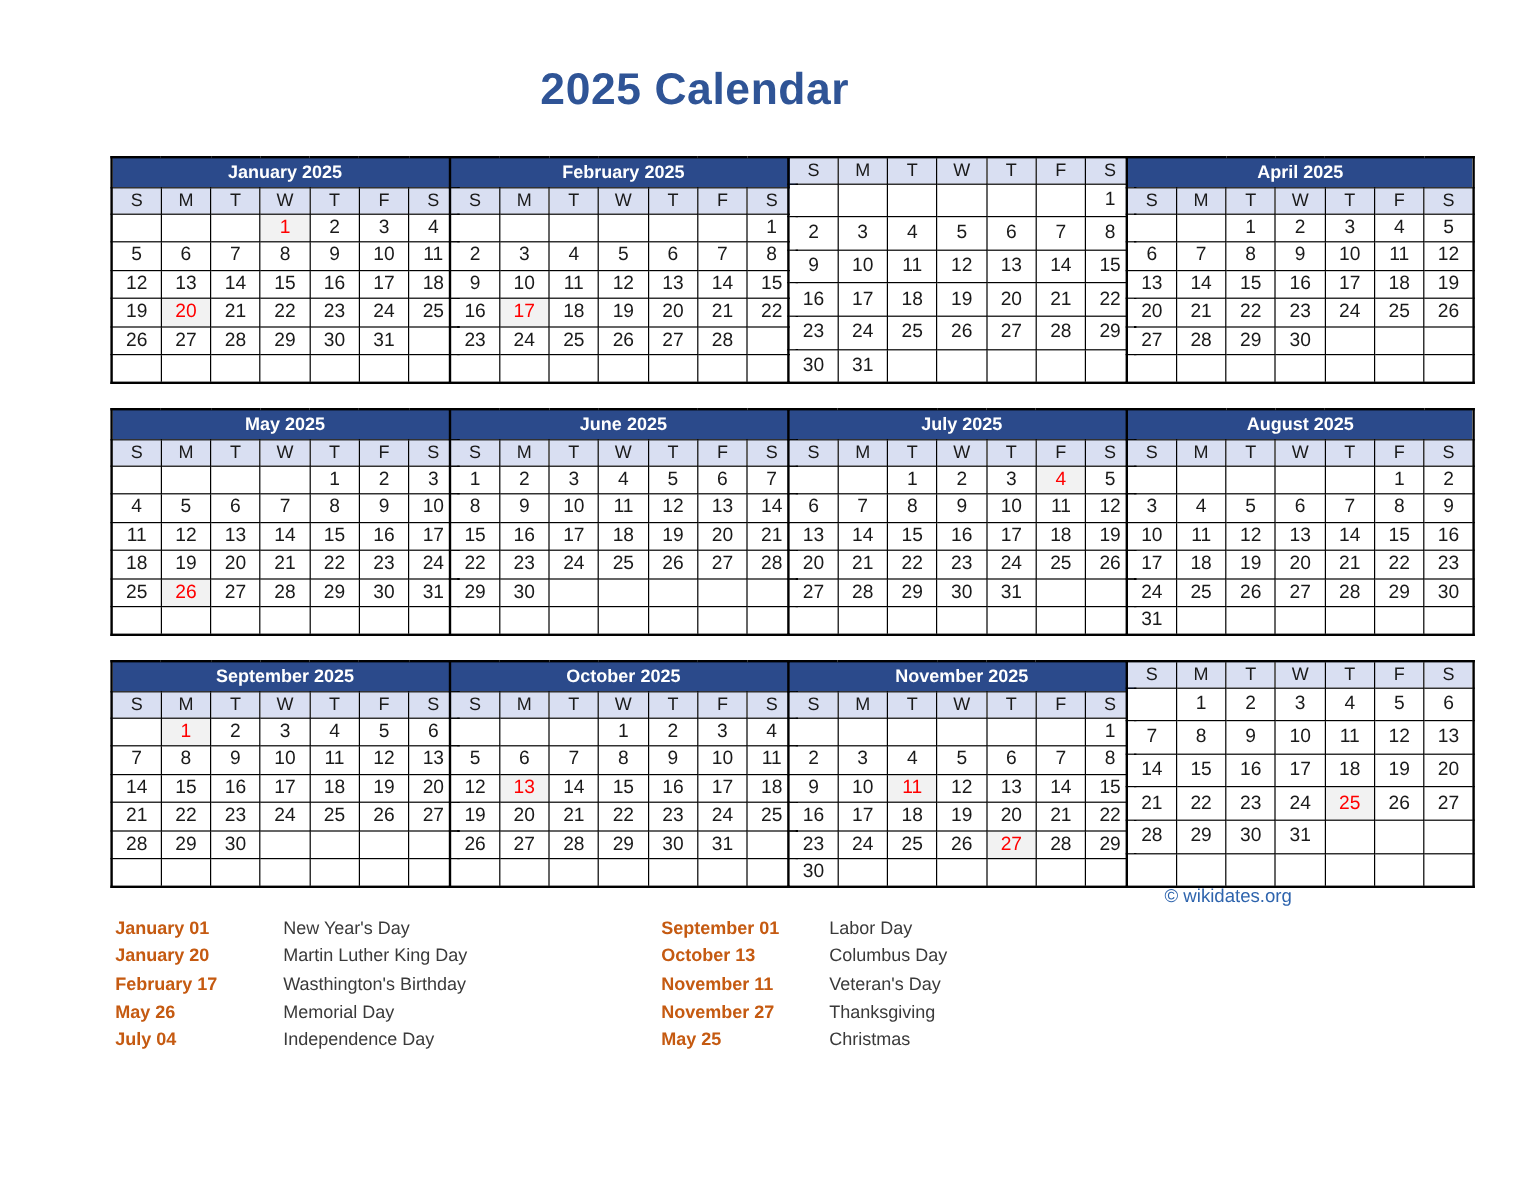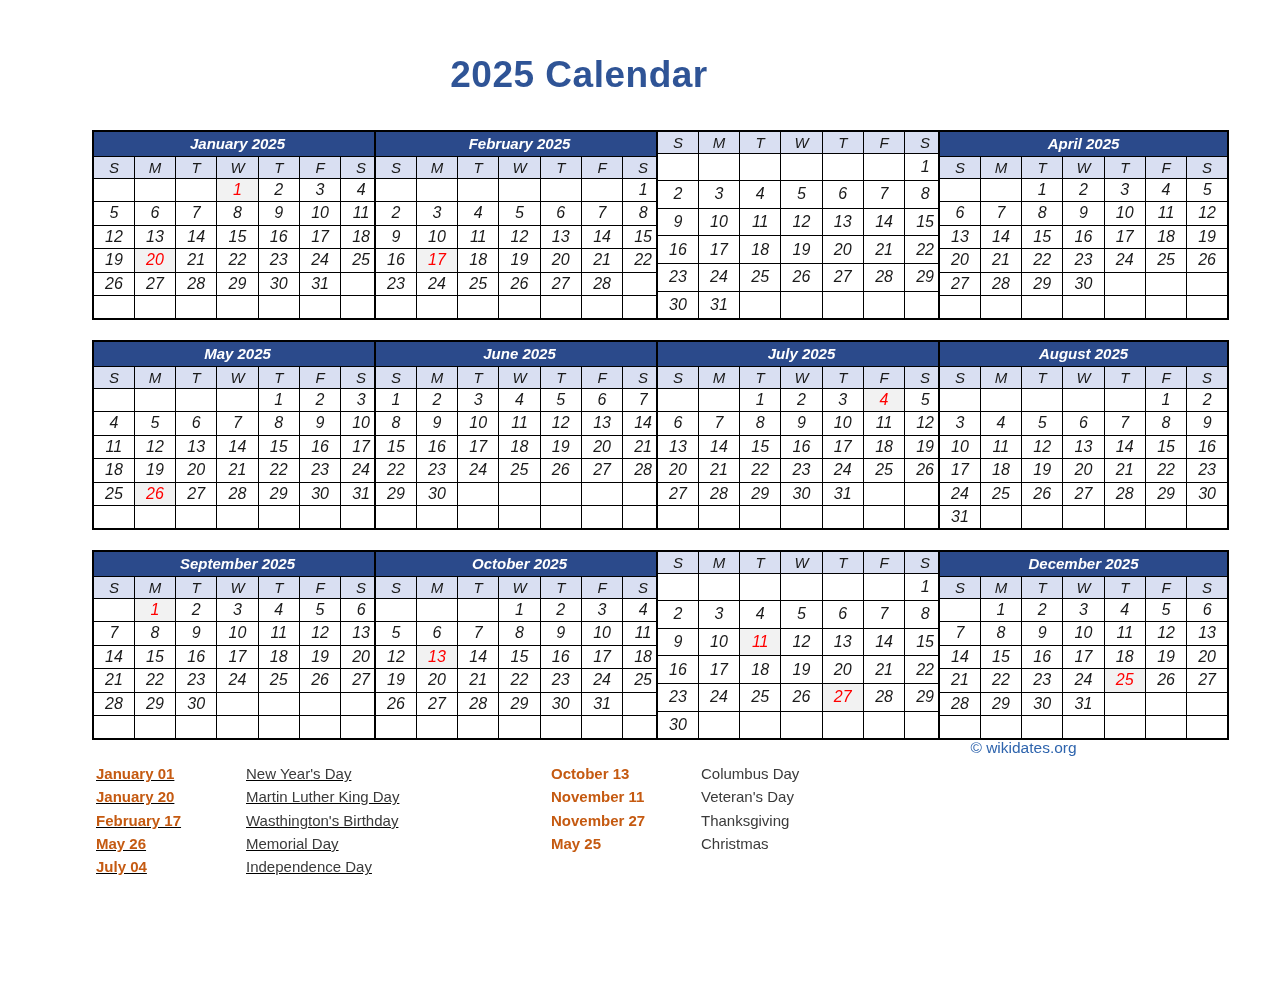--- a/index.html
+++ b/index.html
@@ -39,21 +39,20 @@
     display: grid;
     grid-template-columns: repeat(4, 247px);
     column-gap: 35px;
     row-gap: 20px;
   }
   table.month {
     width: 291px;
     border-collapse: collapse;
     border: 2px solid var(--grid-border);
     table-layout: fixed;
-    font-style: italic;
   }
   table.month th, table.month td {
     border: 1px solid var(--grid-border);
     text-align: center;
     vertical-align: middle;
     overflow: hidden;
   }
   th.mtitle {
     height: 25px;
     background: var(--month-header-bg);
@@ -87,37 +86,36 @@
     text-align: center;
     font-size: 15.5px;
     color: var(--attribution-text);
     text-decoration: none;
   }
   .holiday-column {
     position: absolute;
     top: 762px;
     width: 440px;
   }
-  .holiday-column.col-1 { left: 96px; text-decoration: underline; }
+  .holiday-column.col-1 { left: 96px; }
   .holiday-column.col-2 { left: 551px; }
   .holiday-row {
     height: 23.3px;
     display: flex;
     align-items: center;
     font-size: 15px;
   }
   .hdate {
     display: inline-block;
     width: 140px;
     font-weight: bold;
     color: var(--holiday-date-text);
   }
   .hname {
     color: var(--holiday-name-text);
-    margin-left: 10px;
   }
 </style>
 </head>
 <body>
 
 <h1 class="page-title">2025 Calendar</h1>
 
 <div class="months-grid">
     <table class="month">
       <thead>
@@ -832,20 +830,23 @@
           <td class="day"></td>
           <td class="day"></td>
           <td class="day"></td>
           <td class="day"></td>
         </tr>
       </tbody>
     </table>
     <table class="month">
       <thead>
         <tr>
+          <th colspan="7" class="mtitle">November 2025</th>
+        </tr>
+        <tr>
           <th class="dhead">S</th>
           <th class="dhead">M</th>
           <th class="dhead">T</th>
           <th class="dhead">W</th>
           <th class="dhead">T</th>
           <th class="dhead">F</th>
           <th class="dhead">S</th>
         </tr>
       </thead>
       <tbody>
@@ -900,23 +901,20 @@
           <td class="day"></td>
           <td class="day"></td>
           <td class="day"></td>
           <td class="day"></td>
           <td class="day"></td>
         </tr>
       </tbody>
     </table>
     <table class="month">
       <thead>
-        <tr>
-          <th colspan="7" class="mtitle">December 2025</th>
-        </tr>
         <tr>
           <th class="dhead">S</th>
           <th class="dhead">M</th>
           <th class="dhead">T</th>
           <th class="dhead">W</th>
           <th class="dhead">T</th>
           <th class="dhead">F</th>
           <th class="dhead">S</th>
         </tr>
       </thead>
@@ -998,20 +996,24 @@
       <span class="hdate">May 26</span>
       <span class="hname">Memorial Day</span>
     </div>
     <div class="holiday-row">
       <span class="hdate">July 04</span>
       <span class="hname">Independence Day</span>
     </div>
   </div>
 <div class="holiday-column col-2">
     <div class="holiday-row">
+      <span class="hdate">September 01</span>
+      <span class="hname">Labor Day</span>
+    </div>
+    <div class="holiday-row">
       <span class="hdate">October 13</span>
       <span class="hname">Columbus Day</span>
     </div>
     <div class="holiday-row">
       <span class="hdate">November 11</span>
       <span class="hname">Veteran's Day</span>
     </div>
     <div class="holiday-row">
       <span class="hdate">November 27</span>
       <span class="hname">Thanksgiving</span>

